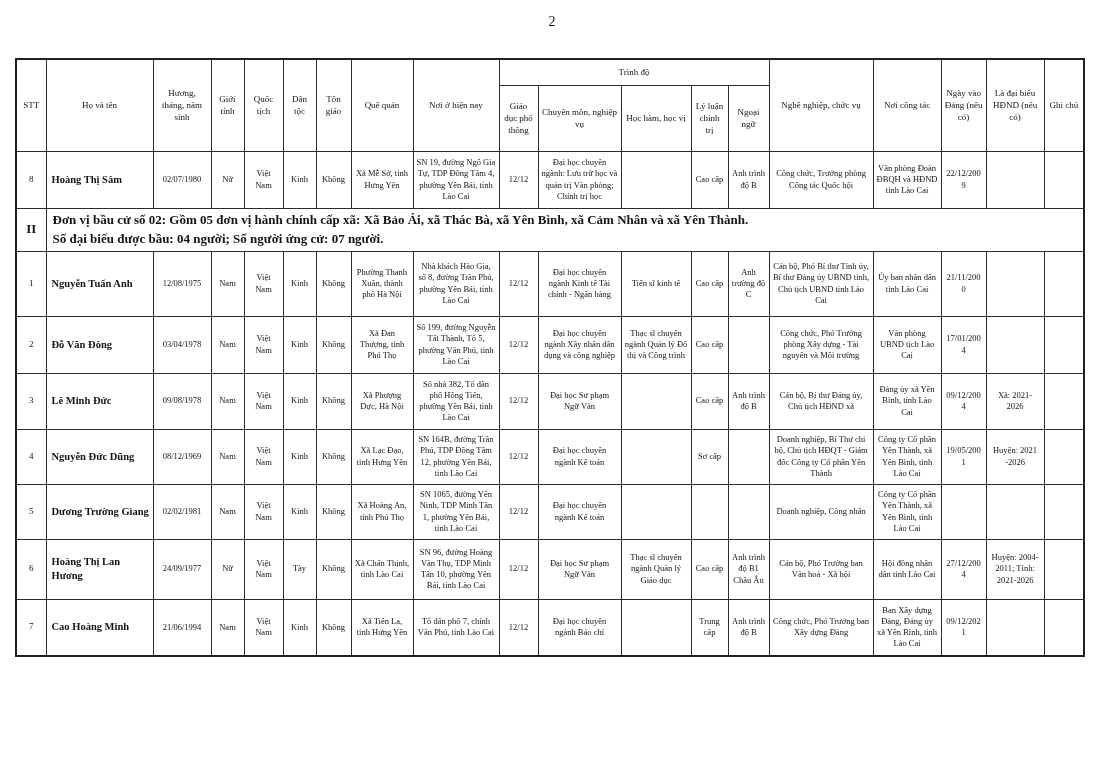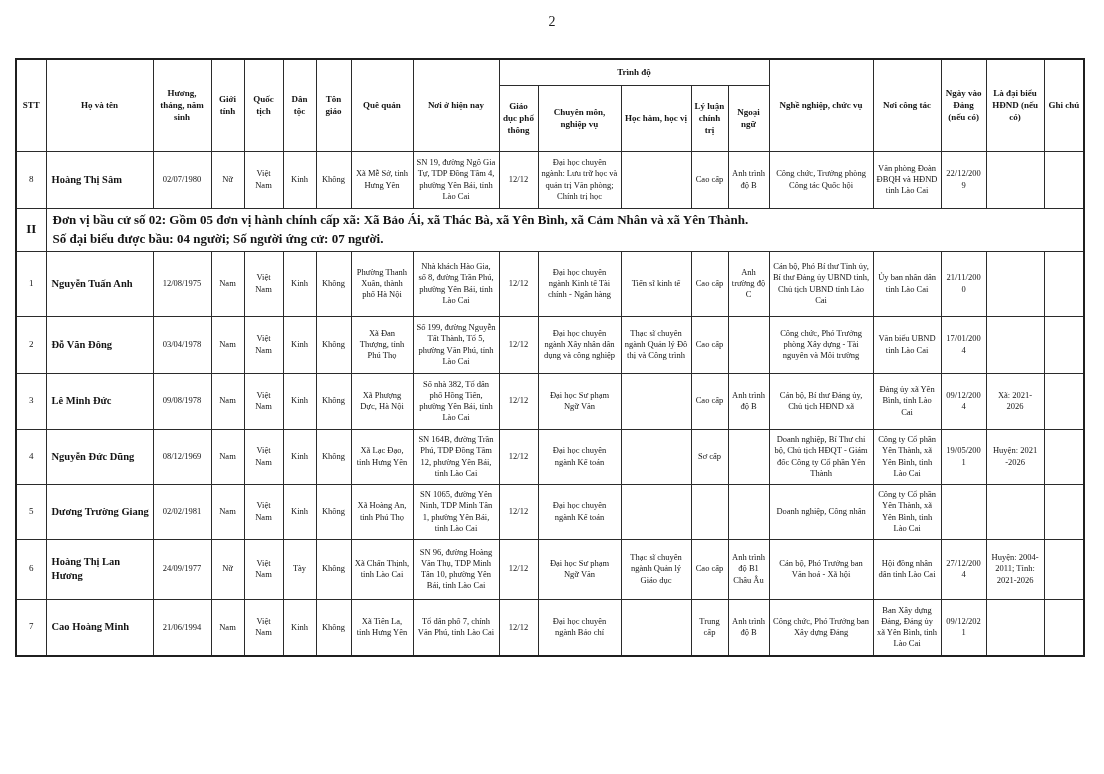--- a/index.html
+++ b/index.html
@@ -17,21 +17,21 @@
     border-collapse:collapse;table-layout:fixed;
     border:2px solid #1f1f1f;
   }
   .doc-table th,.doc-table td{
     border:1px solid #2b2b2b;
     vertical-align:middle;text-align:center;
     padding:2px 3px;
     font-size:8.5px;line-height:1.3;
     word-wrap:break-word;overflow:hidden;
   }
-  .doc-table th{font-weight:bold;font-size:9px;line-height:1.35;}
+  .doc-table th{font-weight:normal;font-size:9px;line-height:1.35;}
   thead tr.group-row{height:26px;}
   thead tr.sub-row{height:66px;}
   td.name-cell{
     text-align:left;font-weight:bold;font-size:10.5px;padding-left:5px;
   }
   tr.section-row td{vertical-align:middle;}
   td.section-roman{font-weight:bold;font-size:13px;}
   td.section-text{
     text-align:left;font-weight:bold;font-size:13px;line-height:1.45;
     padding-left:6px;
@@ -150,21 +150,21 @@
         <td class="cell-ethnicity">Kinh</td>
         <td class="cell-religion">Không</td>
         <td class="cell-hometown">Xã Đan Thượng, tỉnh Phú Thọ</td>
         <td class="cell-residence">Số 199, đường Nguyễn Tất Thành, Tổ 5, phường Văn Phú, tỉnh Lào Cai</td>
         <td class="cell-edu">12/12</td>
         <td class="cell-professional">Đại học chuyên ngành Xây nhân dân dụng và công nghiệp</td>
         <td class="cell-degree">Thạc sĩ chuyên ngành Quản lý Đô thị và Công trình</td>
         <td class="cell-politics">Cao cấp</td>
         <td class="cell-language"></td>
         <td class="cell-occupation">Công chức, Phó Trưởng phòng  Xây dựng - Tài nguyên và Môi trường</td>
-        <td class="cell-workplace">Văn biểu UBND tỉnh Lào Cai</td>
+        <td class="cell-workplace">Văn phòng UBND tịch Lào Cai</td>
         <td class="cell-party_date">17/01/2004</td>
         <td class="cell-hdnd"></td>
         <td class="cell-note"></td>
       </tr>
       <tr style="height: 56px;">
         <td class="cell-stt">3</td>
         <td class="cell-name name-cell">Lê Minh Đức</td>
         <td class="cell-dob">09/08/1978</td>
         <td class="cell-gender">Nam</td>
         <td class="cell-nationality">Việt Nam</td>

